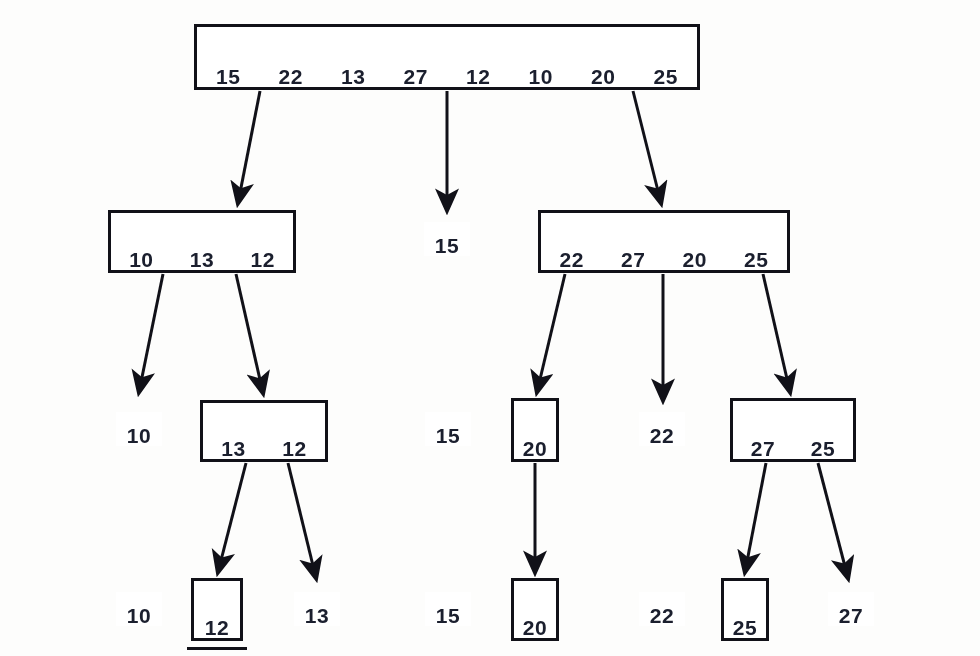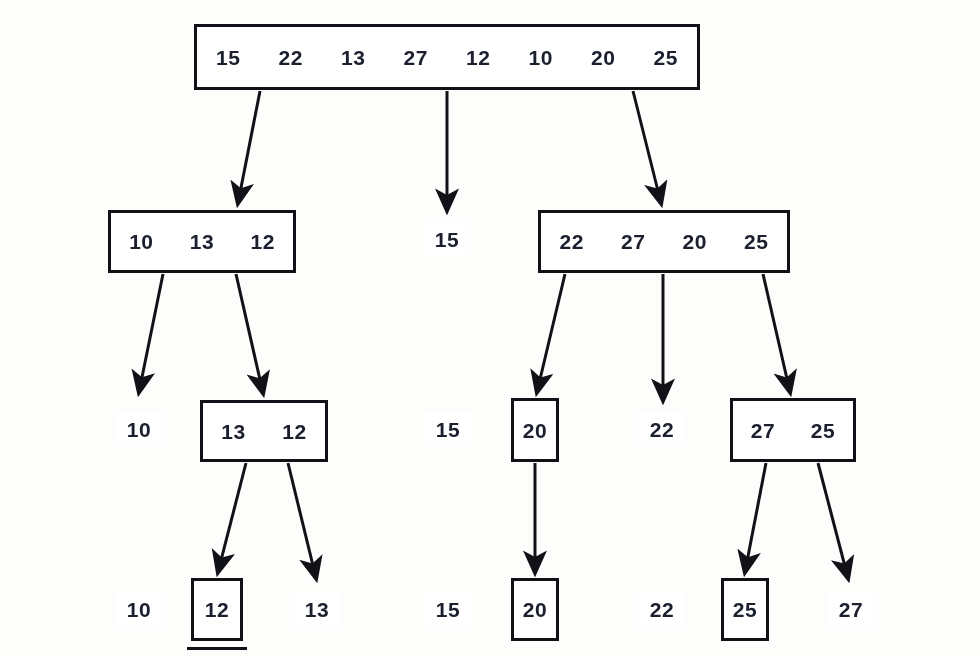--- a/index.html
+++ b/index.html
@@ -23,21 +23,21 @@
     left: 0;
     top: 0;
     width: 980px;
     height: 656px;
     pointer-events: none;
   }
   .node {
     position: absolute;
     box-sizing: border-box;
     display: flex;
-    align-items: center;
+    align-items: flex-end;
     justify-content: space-around;
     background: #ffffff;
   }
   .node.boxed {
     border: 3px solid #111118;
     background: #ffffff;
   }
   .node .cell {
     font-family: "Liberation Sans", sans-serif;
     font-size: 21px;

